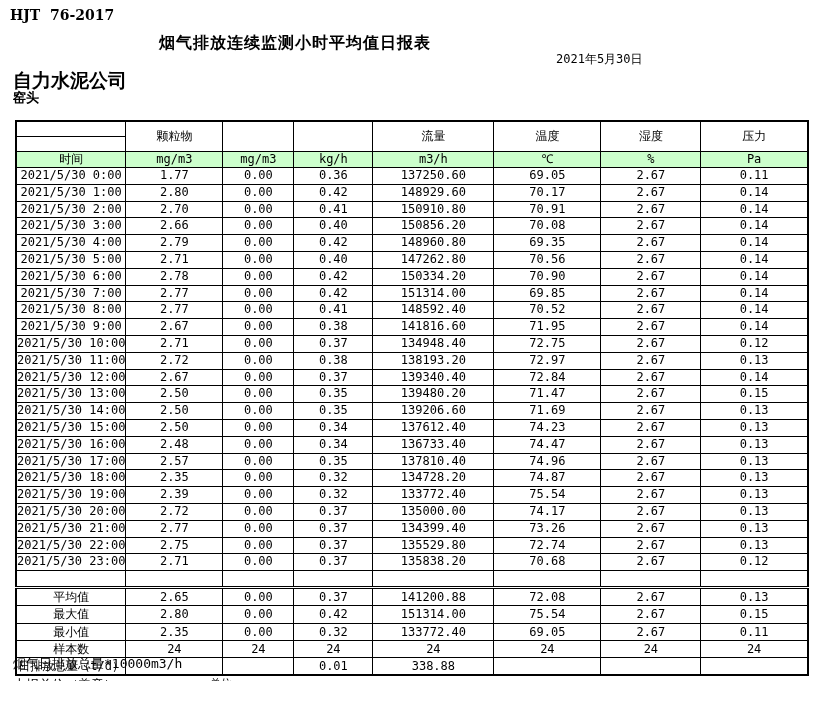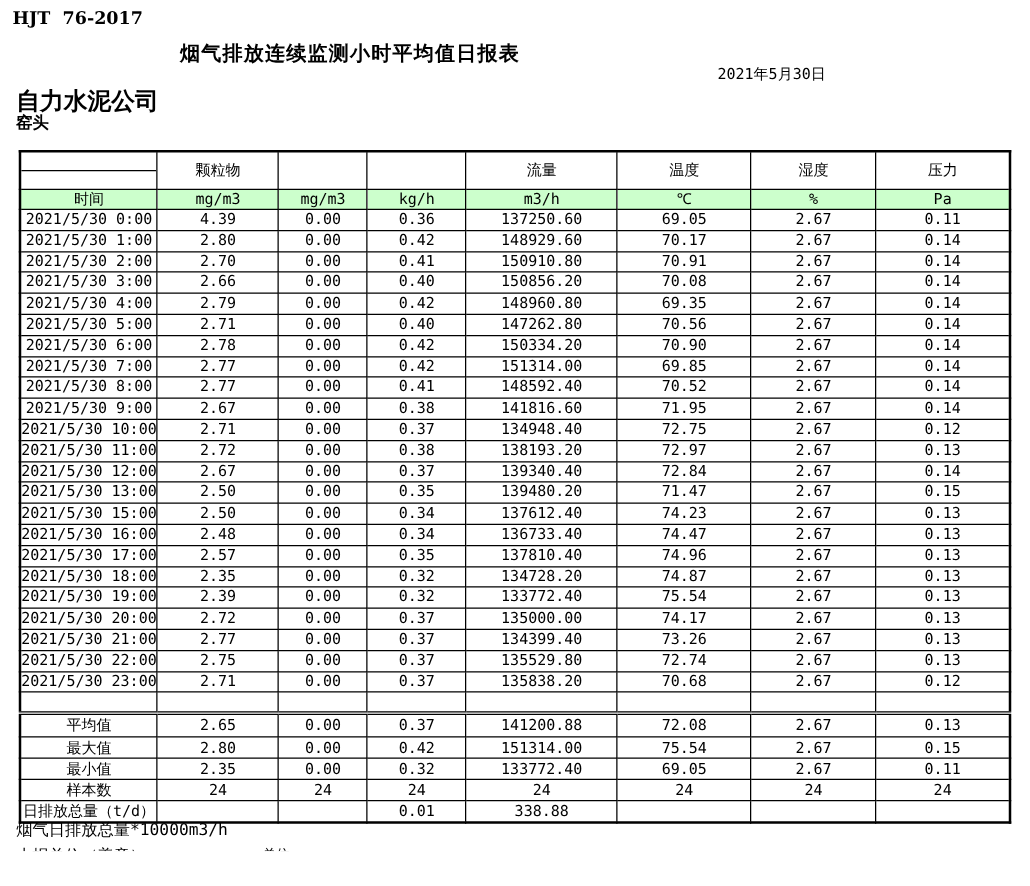--- a/index.html
+++ b/index.html
@@ -1,23 +1,23 @@
 <!DOCTYPE html>
 <html style="--green: #ccffcc;"><head>
 <meta charset="utf-8">
 <style>
   html,body{margin:0;padding:0;background:#fff;}
   .page{position:relative;width:824px;height:681px;background:#ffffff;color:#000;
         font-family:"DejaVu Sans Mono","Liberation Mono",monospace;overflow:hidden;}
 
   .doc-code{position:absolute;left:10px;top:7px;font-size:14px;font-weight:bold;
             white-space:pre;font-family:"DejaVu Serif","Liberation Serif",serif;}
-  .title{position:absolute;left:144px;top:33px;font-size:16px;font-weight:bold;
+  .title{position:absolute;left:159px;top:33px;font-size:16px;font-weight:bold;
          font-family:"DejaVu Sans","Liberation Sans",sans-serif;letter-spacing:1px;}
-  .date{position:absolute;left:556px;top:51px;font-size:12px;margin-left:18px;}
+  .date{position:absolute;left:556px;top:51px;font-size:12px;}
   .company{position:absolute;left:13px;top:68px;font-size:19px;font-weight:bold;
            font-family:"DejaVu Sans","Liberation Sans",sans-serif;}
   .location{position:absolute;left:13px;top:89px;font-size:13px;font-weight:bold;
             font-family:"DejaVu Sans","Liberation Sans",sans-serif;}
 
   table.report{position:absolute;left:15px;top:120px;border-collapse:collapse;
                table-layout:fixed;border:2px solid #000;}
   table.report td{border:1px solid #000;padding:0;margin:0;text-align:center;
                   font-size:12px;height:15.8px;line-height:15.8px;white-space:nowrap;
                   overflow:hidden;font-weight:normal;}
@@ -77,21 +77,21 @@
         <td>kg/h</td>
         <td>m3/h</td>
         <td>℃</td>
         <td>%</td>
         <td>Pa</td>
       </tr>
     </tbody>
     <tbody>
         <tr class="data-row">
     <td>2021/5/30 0:00</td>
-    <td>4.39</td>
+    <td>1.77</td>
     <td>0.00</td>
     <td>0.36</td>
     <td>137250.60</td>
     <td>69.05</td>
     <td>2.67</td>
     <td>0.11</td>
   </tr>
         <tr class="data-row">
     <td>2021/5/30 1:00</td>
     <td>2.80</td>
@@ -214,20 +214,30 @@
   </tr>
         <tr class="data-row">
     <td>2021/5/30 13:00</td>
     <td>2.50</td>
     <td>0.00</td>
     <td>0.35</td>
     <td>139480.20</td>
     <td>71.47</td>
     <td>2.67</td>
     <td>0.15</td>
+  </tr>
+        <tr class="data-row">
+    <td>2021/5/30 14:00</td>
+    <td>2.50</td>
+    <td>0.00</td>
+    <td>0.35</td>
+    <td>139206.60</td>
+    <td>71.69</td>
+    <td>2.67</td>
+    <td>0.13</td>
   </tr>
         <tr class="data-row">
     <td>2021/5/30 15:00</td>
     <td>2.50</td>
     <td>0.00</td>
     <td>0.34</td>
     <td>137612.40</td>
     <td>74.23</td>
     <td>2.67</td>
     <td>0.13</td>

